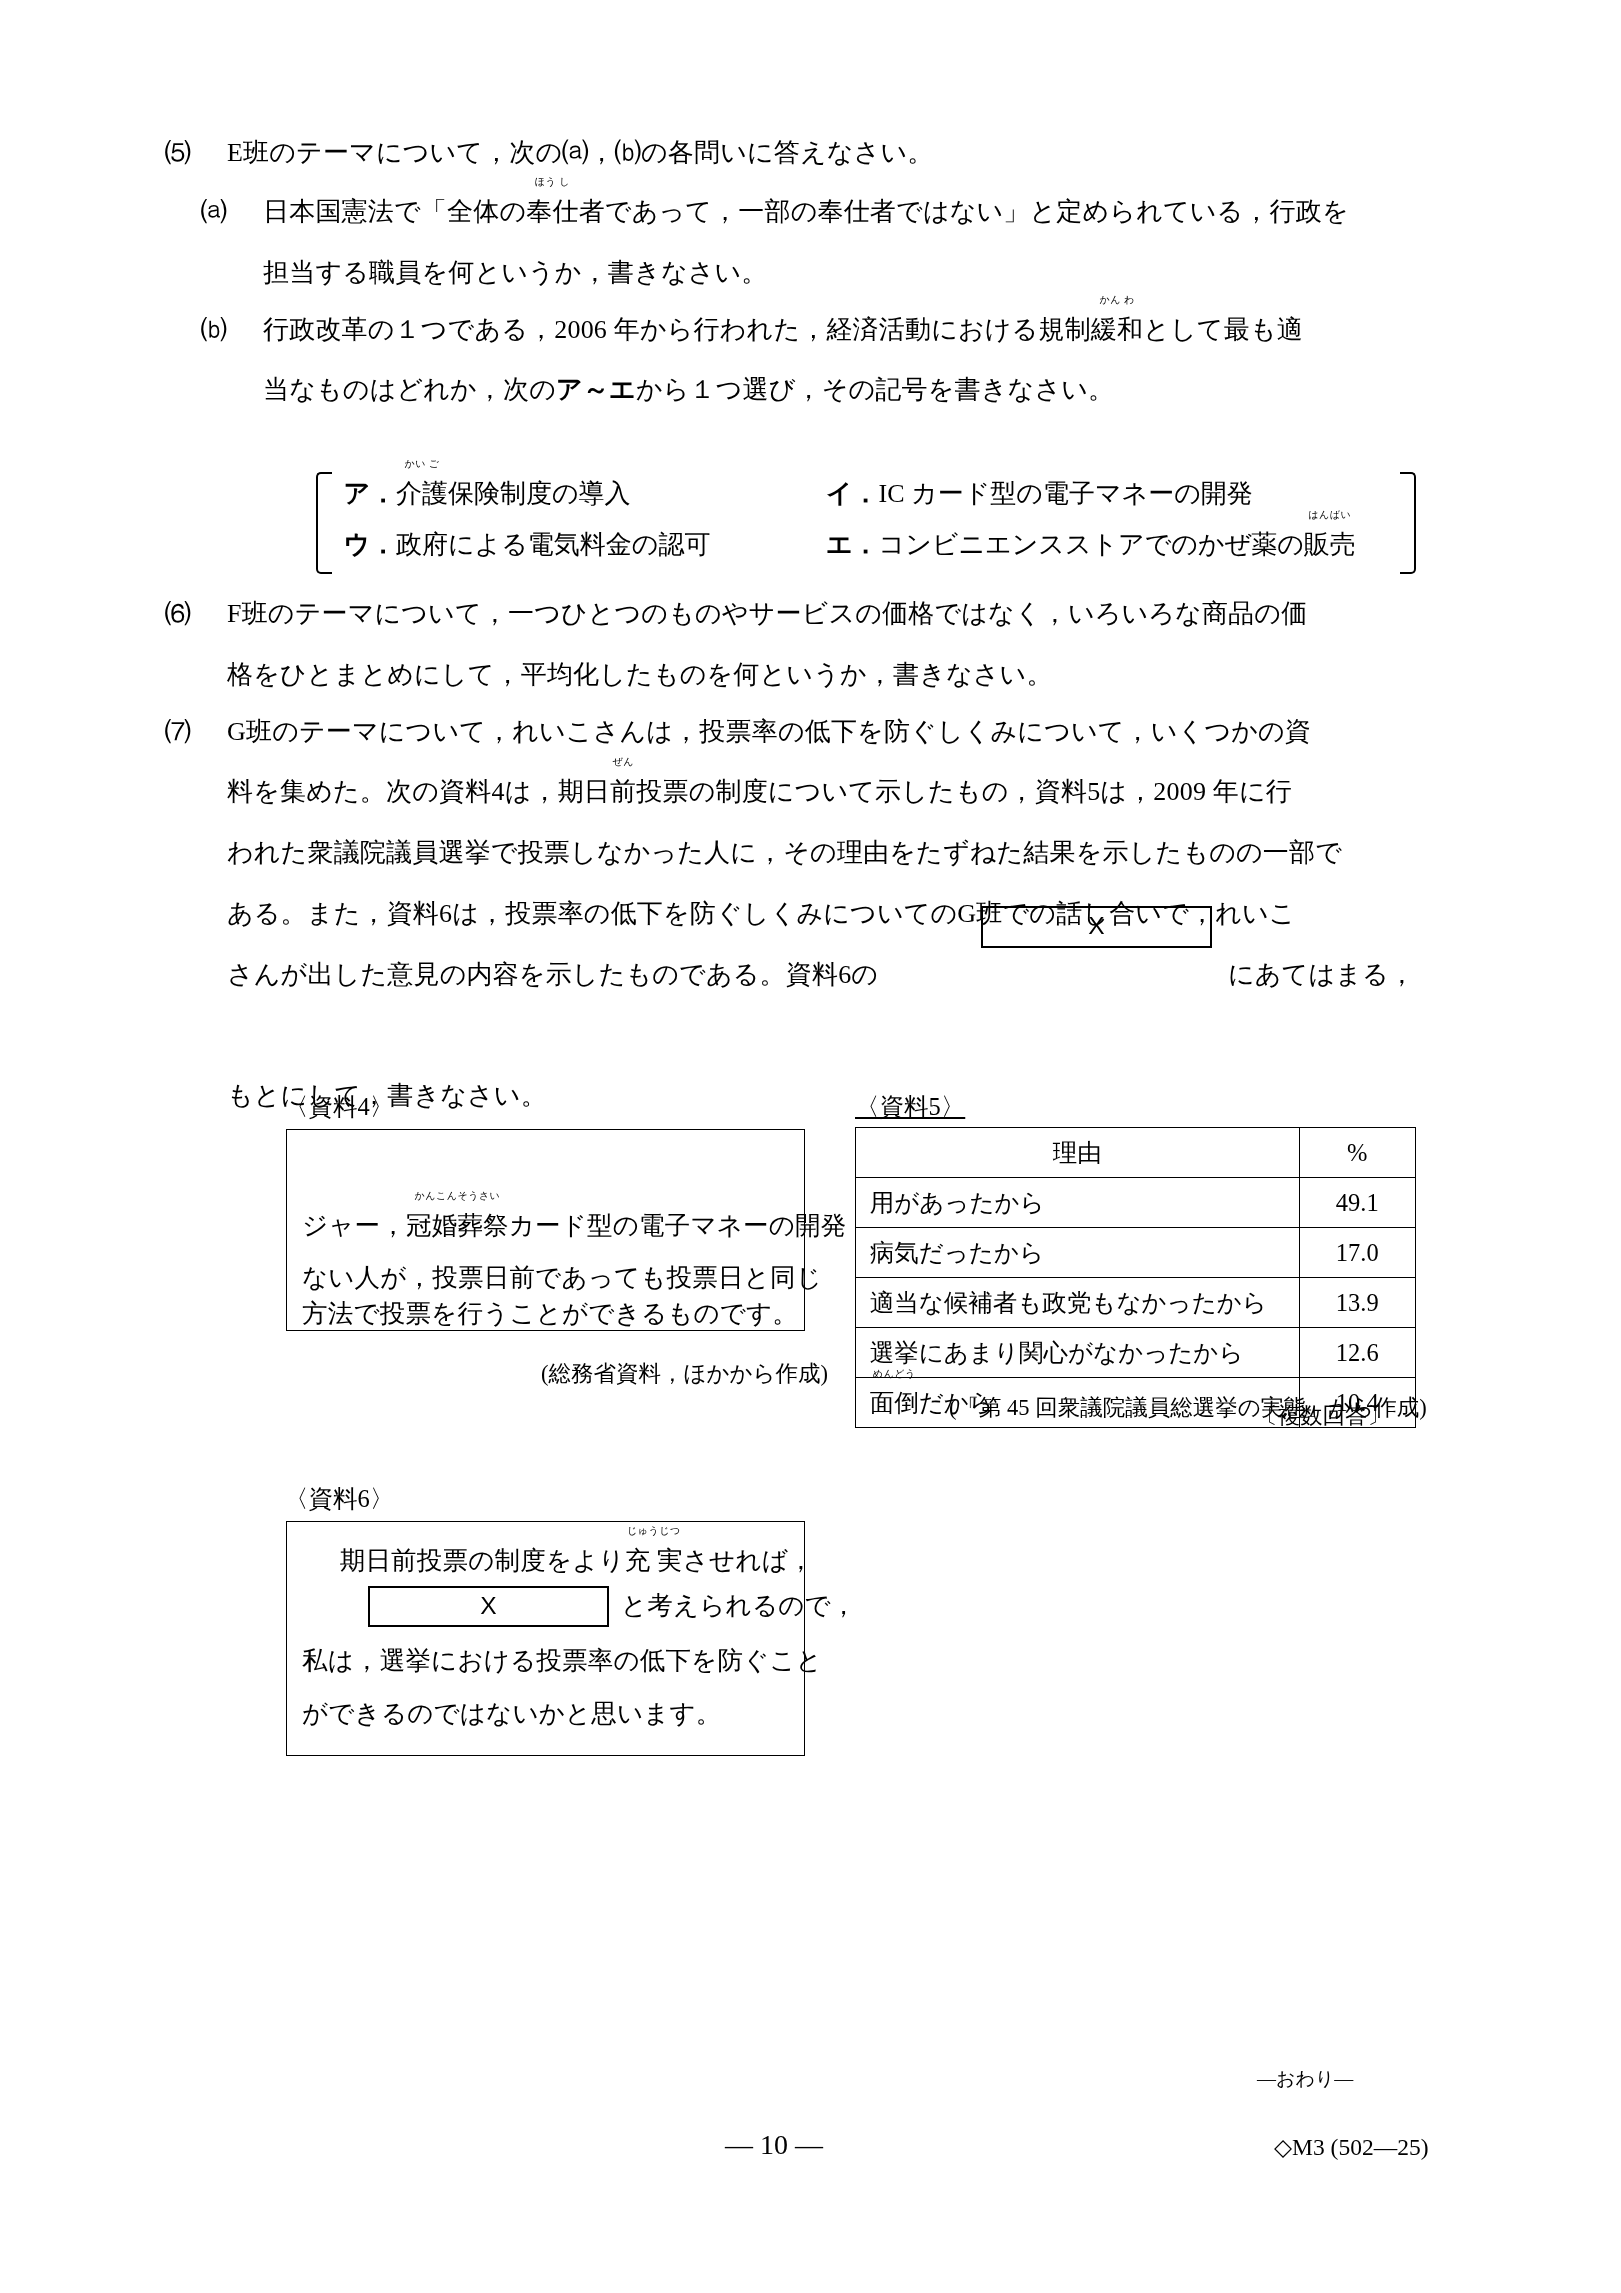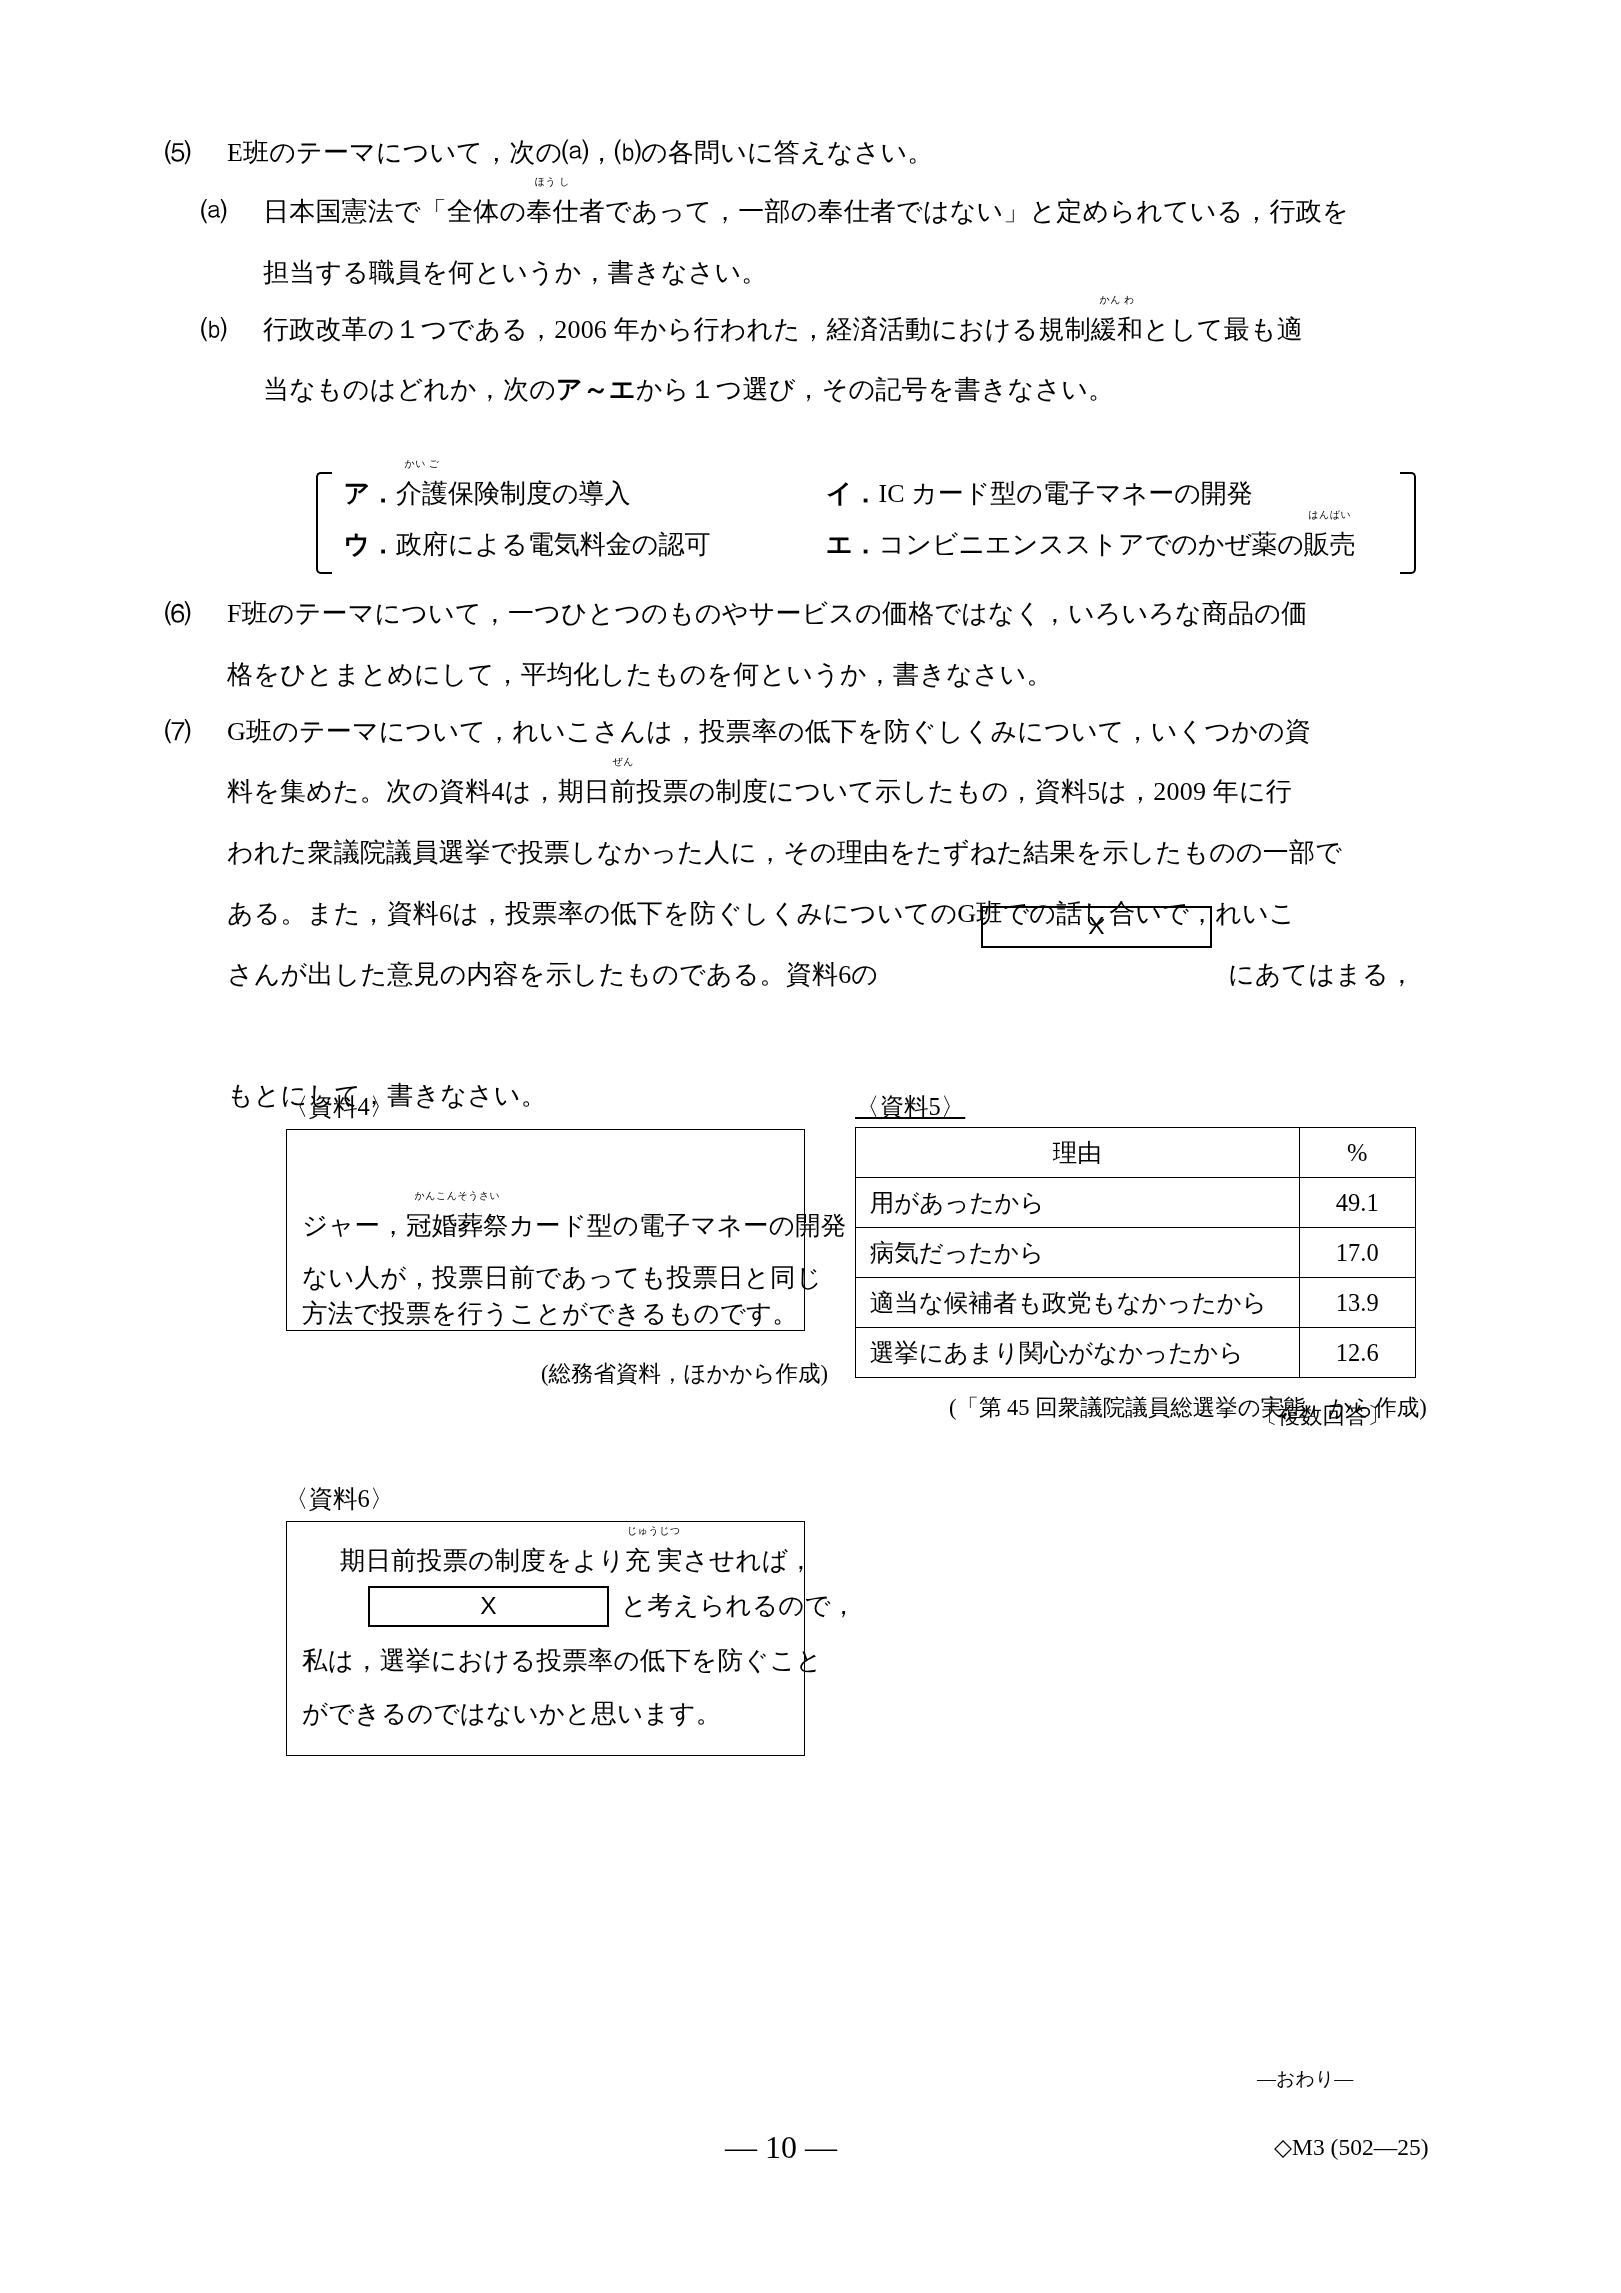--- a/index.html
+++ b/index.html
@@ -247,34 +247,40 @@
         <td class="c-pct">17.0</td>
       </tr>
       <tr>
         <td class="c-reason">適当な候補者も政党もなかったから</td>
         <td class="c-pct">13.9</td>
       </tr>
       <tr>
         <td class="c-reason">選挙にあまり関心がなかったから</td>
         <td class="c-pct">12.6</td>
       </tr>
+      <tr>
+        <td class="c-reason">
+          <span class="ruby"><span class="rt">めんどう</span><span>面倒</span></span><span>だから</span>
+        </td>
+        <td class="c-pct">10.4</td>
+      </tr>
     </tbody>
   </table>
 
   <div class="mat-source" style="left:1255px; top:1400px;">〔複数回答〕</div>
   <div class="mat-source" style="left:949px; top:1392px;">(「第 45 回衆議院議員総選挙の実態」から作成)</div>
 
   <div class="mat-label" style="left:284px; top:1482px;">〈資料6〉</div>
   <div class="mat-box" style="left:286px; top:1521px; width:519px; height:235px;"></div>
   <div class="mat-line" style="left:314px; top:1543px;">
     <span>　期日前投票の制度をより</span><span class="ruby"><span class="rt">じゅうじつ</span><span>充 実</span></span><span>させれば，</span>
   </div>
   <div class="xbox" id="x-box-shiryo6">X</div>
   <div class="mat-line" style="left:621px; top:1588px;">と考えられるので，</div>
   <div class="mat-line" style="left:302px; top:1643px;">私は，選挙における投票率の低下を防ぐこと</div>
   <div class="mat-line" style="left:302px; top:1696px;">ができるのではないかと思います。</div>
 
   <div class="footer-txt" style="left:1257px; top:2066px;">—おわり—</div>
-  <div class="footer-txt" style="left:725px; top:2129px; font-size:32px;">— 10 —</div>
+  <div class="footer-txt" style="left:725px; top:2129px; font-size:28px;">— 10 —</div>
   <div class="footer-txt" style="left:1274px; top:2133px; font-size:23.5px;">◇M3 (502—25)</div>
 
 </div>
 
 
 </body></html>

